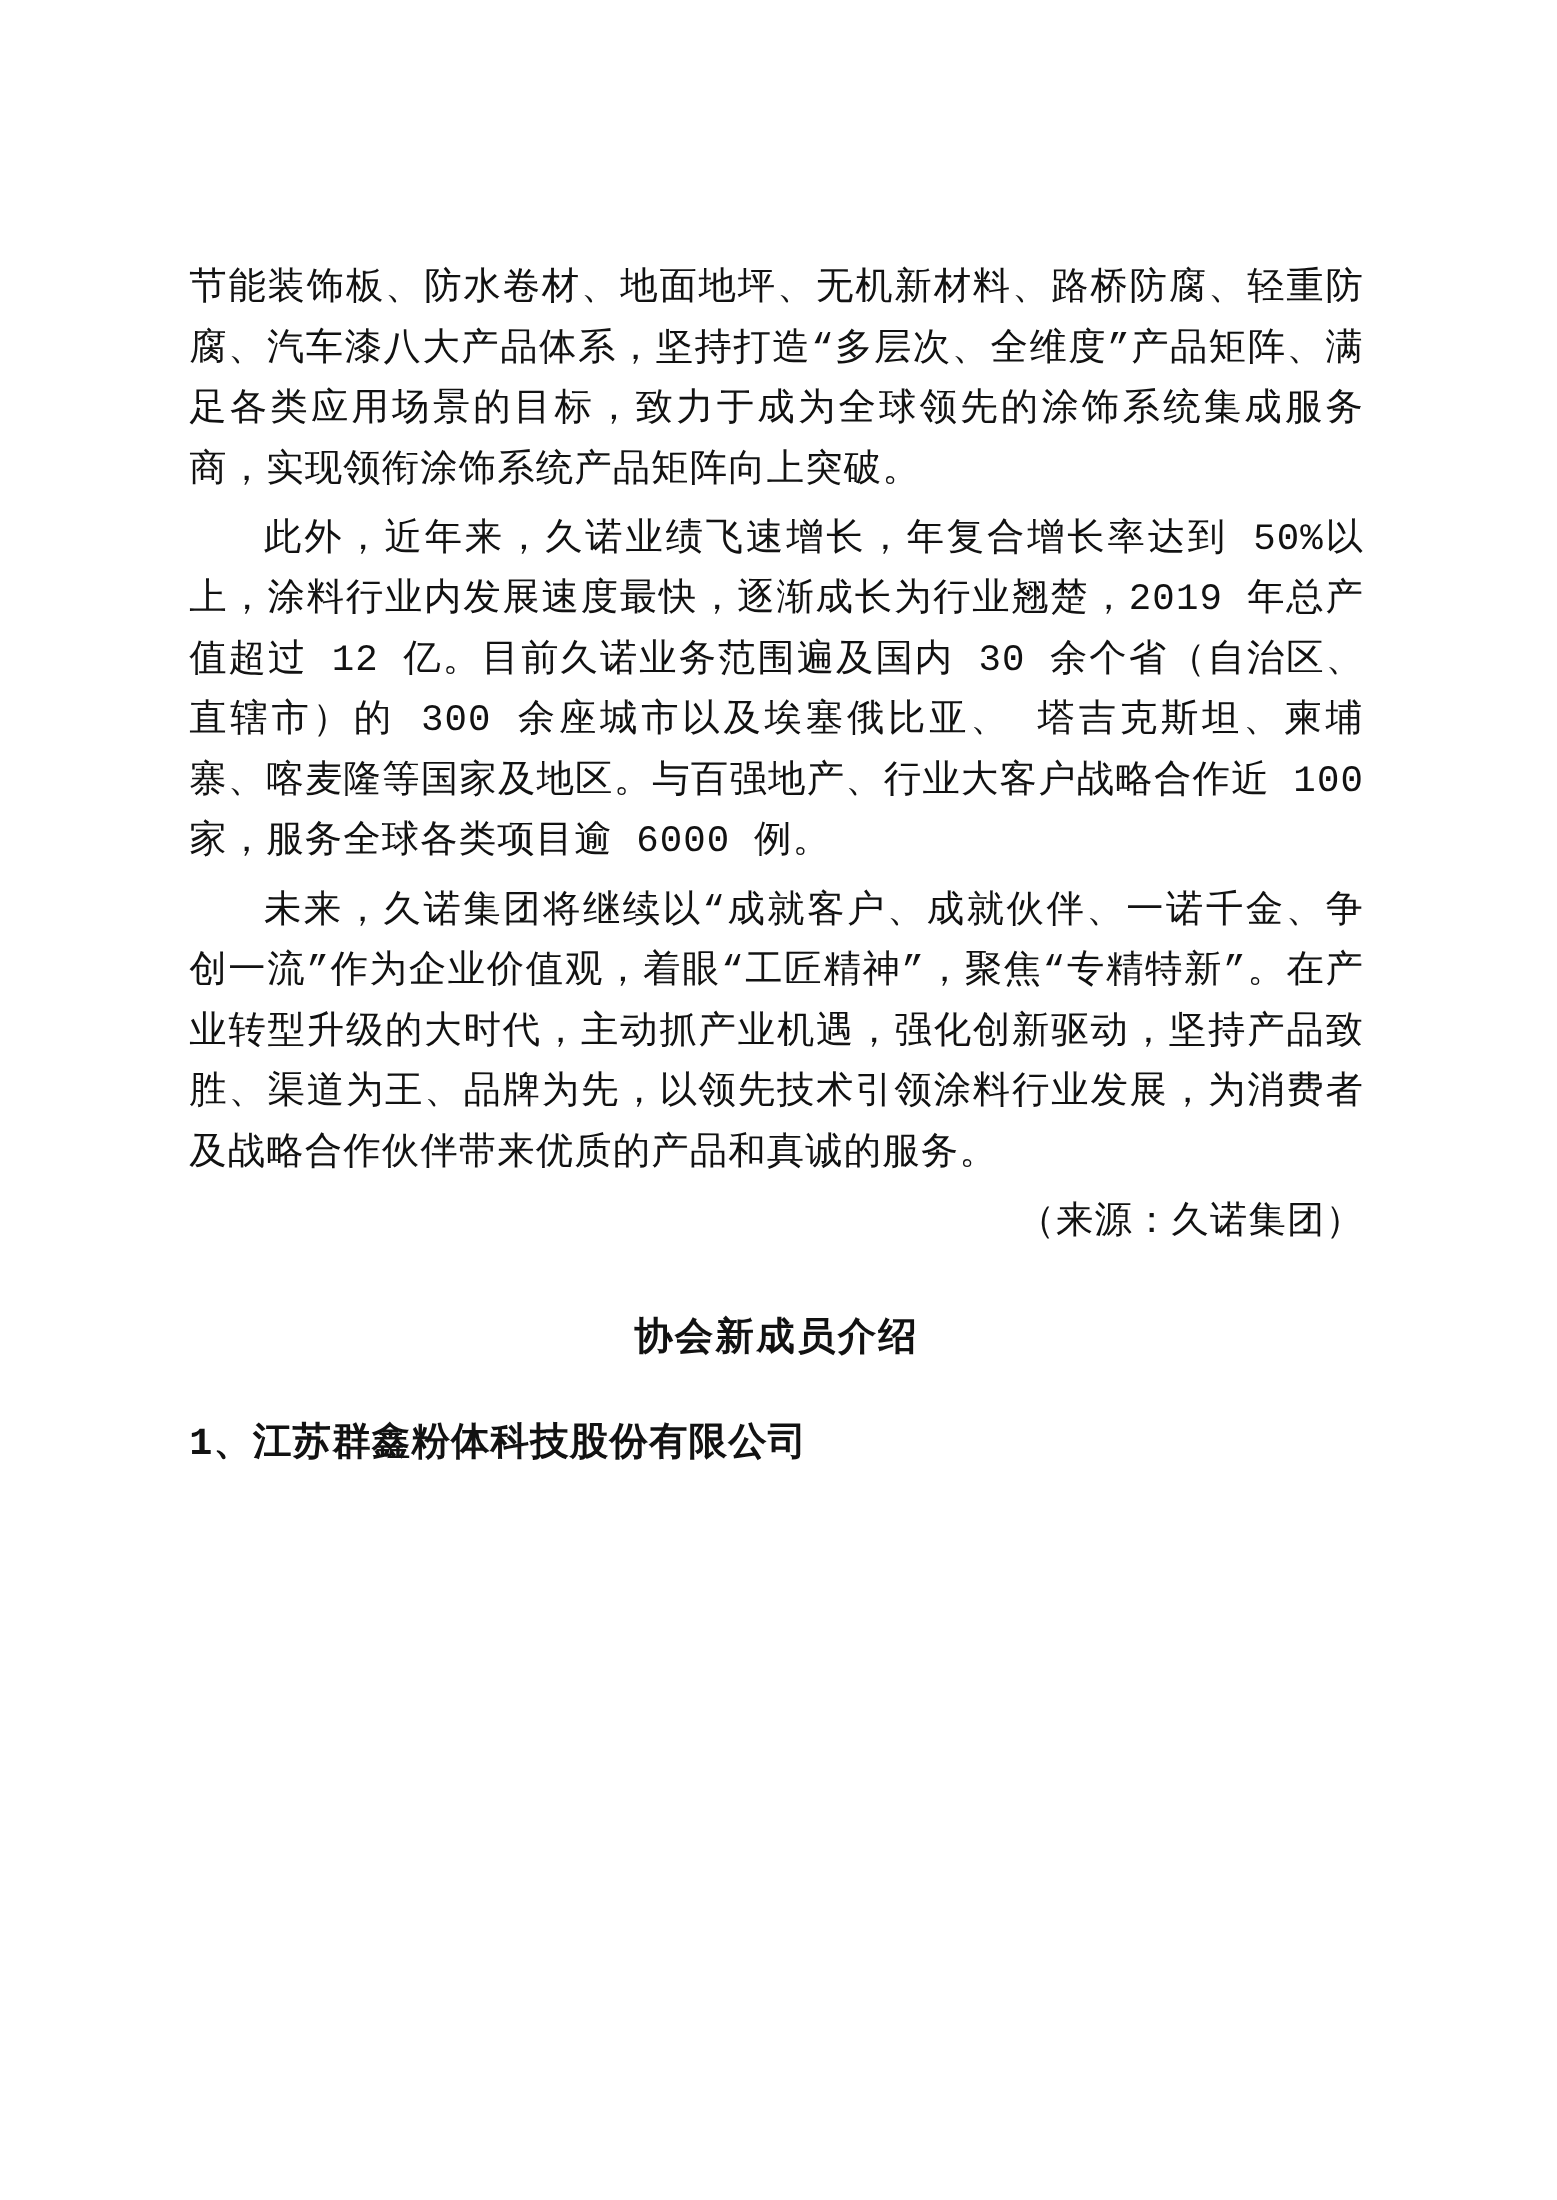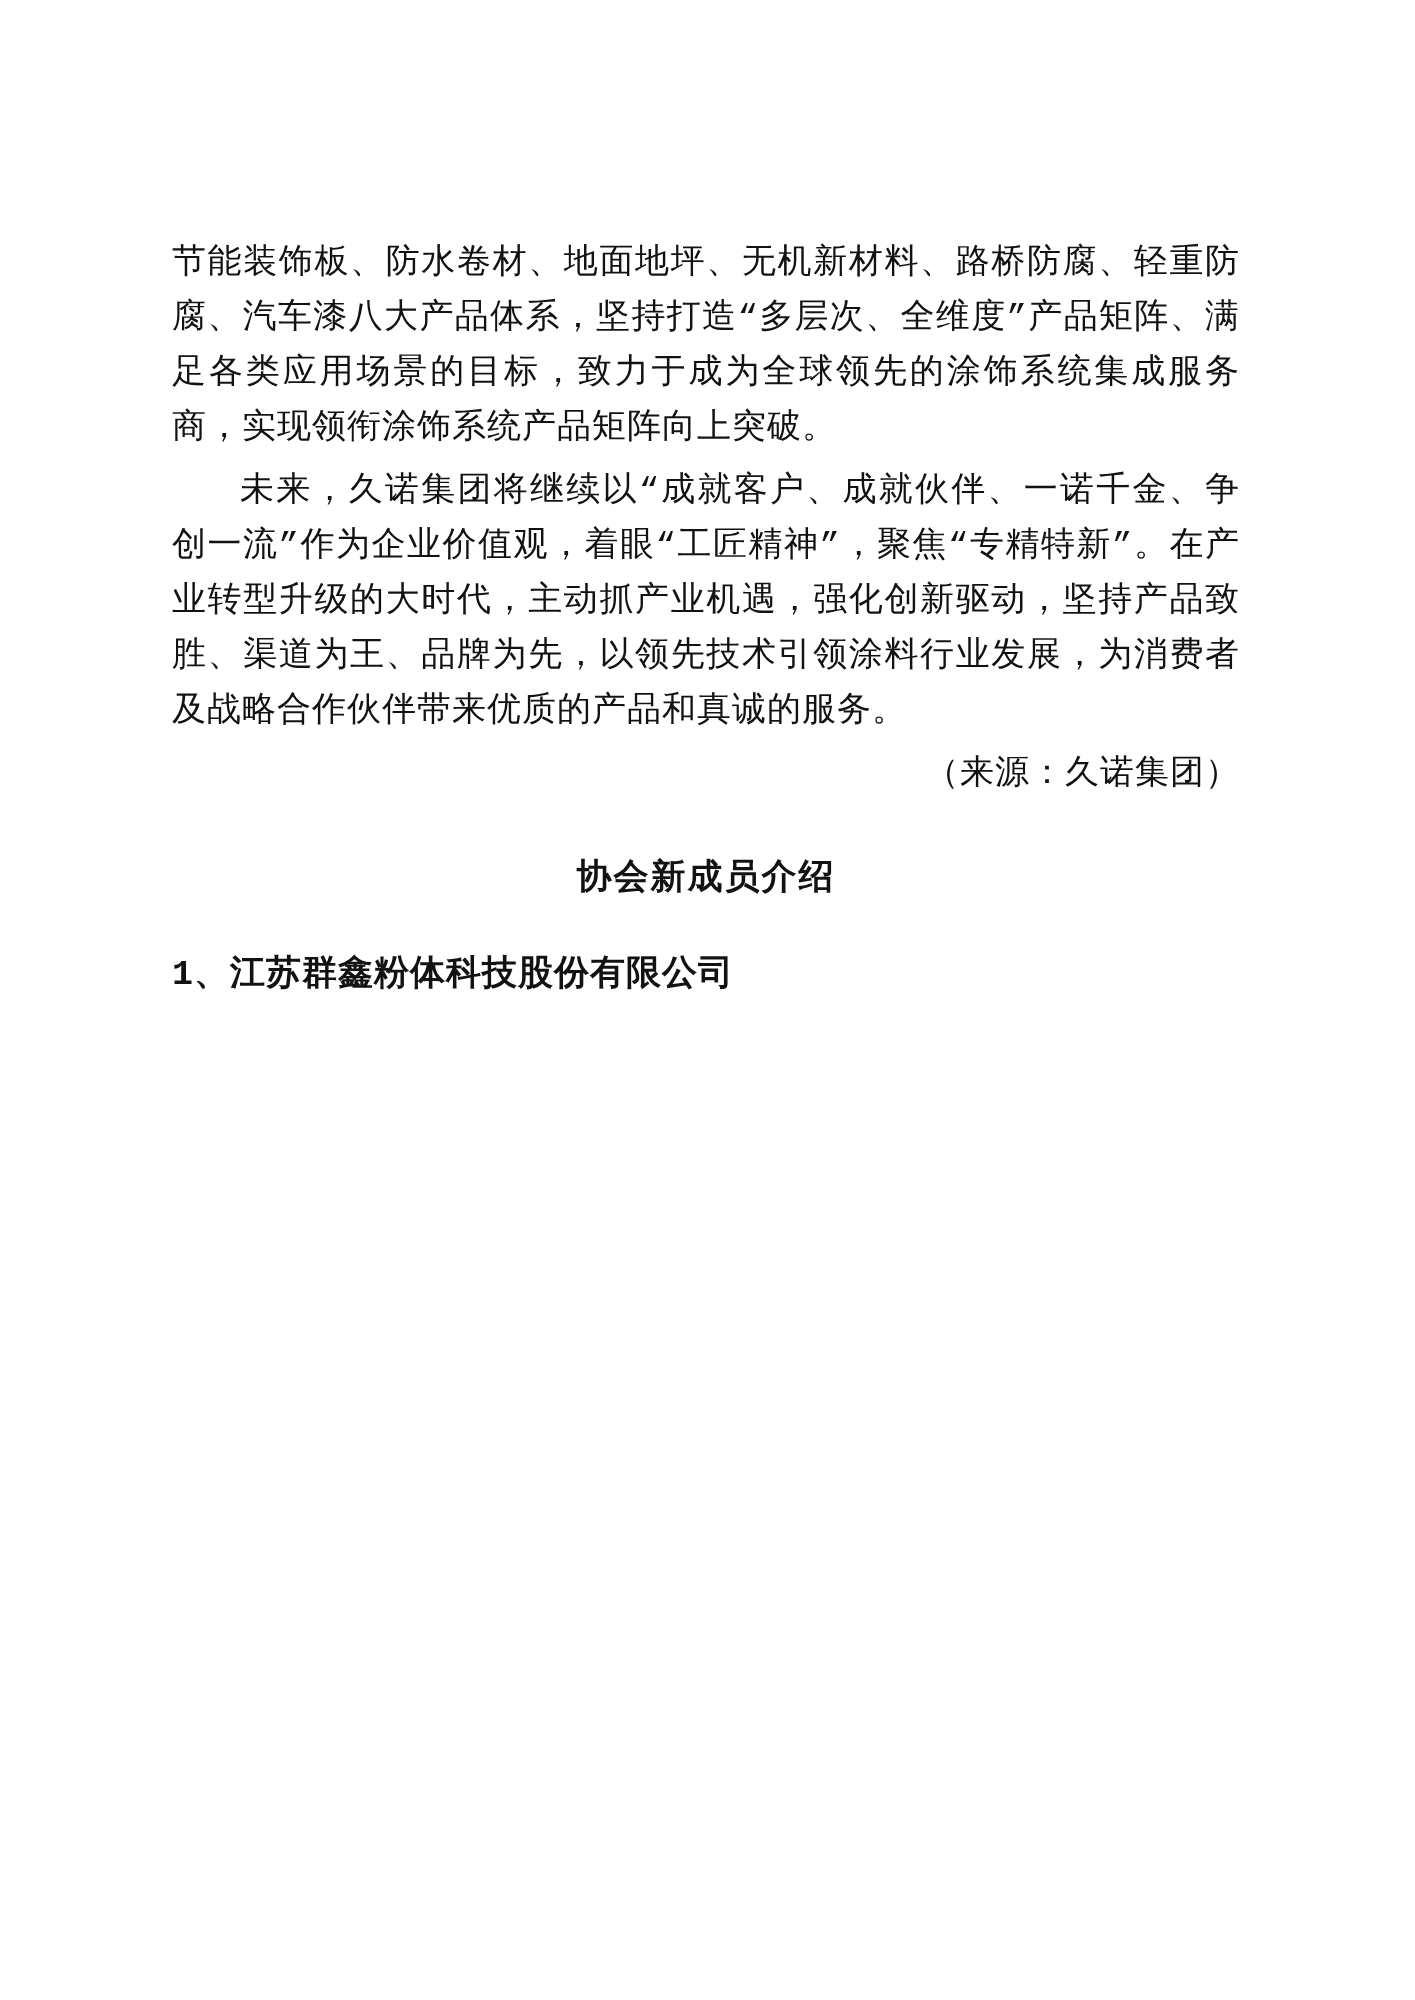--- a/index.html
+++ b/index.html
@@ -66,20 +66,21 @@
   }
 </style>
 </head>
 <body>
 
 <div class="page">
   <div class="content">
 
     <p class="body-text">节能装饰板、防水卷材、地面地坪、无机新材料、路桥防腐、轻重防腐、汽车漆八大产品体系，坚持打造“多层次、全维度”产品矩阵、满足各类应用场景的目标，致力于成为全球领先的涂饰系统集成服务商，实现领衔涂饰系统产品矩阵向上突破。</p>
 
+    <p class="body-text indent">此外，近年来，久诺业绩飞速增长，年复合增长率达到 50%以上，涂料行业内发展速度最快，逐渐成长为行业翘楚，2019 年总产值超过 12 亿。目前久诺业务范围遍及国内 30 余个省（自治区、直辖市）的 300 余座城市以及埃塞俄比亚、 塔吉克斯坦、柬埔寨、喀麦隆等国家及地区。与百强地产、行业大客户战略合作近 100 家，服务全球各类项目逾 6000 例。</p>
 
     <p class="body-text indent">未来，久诺集团将继续以“成就客户、成就伙伴、一诺千金、争创一流”作为企业价值观，着眼“工匠精神”，聚焦“专精特新”。在产业转型升级的大时代，主动抓产业机遇，强化创新驱动，坚持产品致胜、渠道为王、品牌为先，以领先技术引领涂料行业发展，为消费者及战略合作伙伴带来优质的产品和真诚的服务。</p>
 
     <p class="source-line">（来源：久诺集团）</p>
 
     <h1 class="section-heading">协会新成员介绍</h1>
 
     <h2 class="subsection-heading">1、江苏群鑫粉体科技股份有限公司</h2>
 
 

